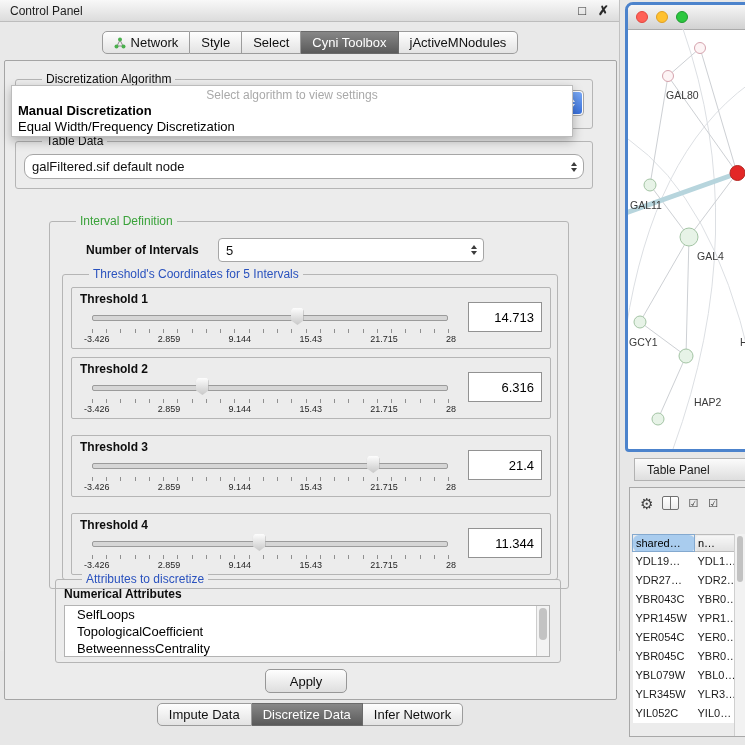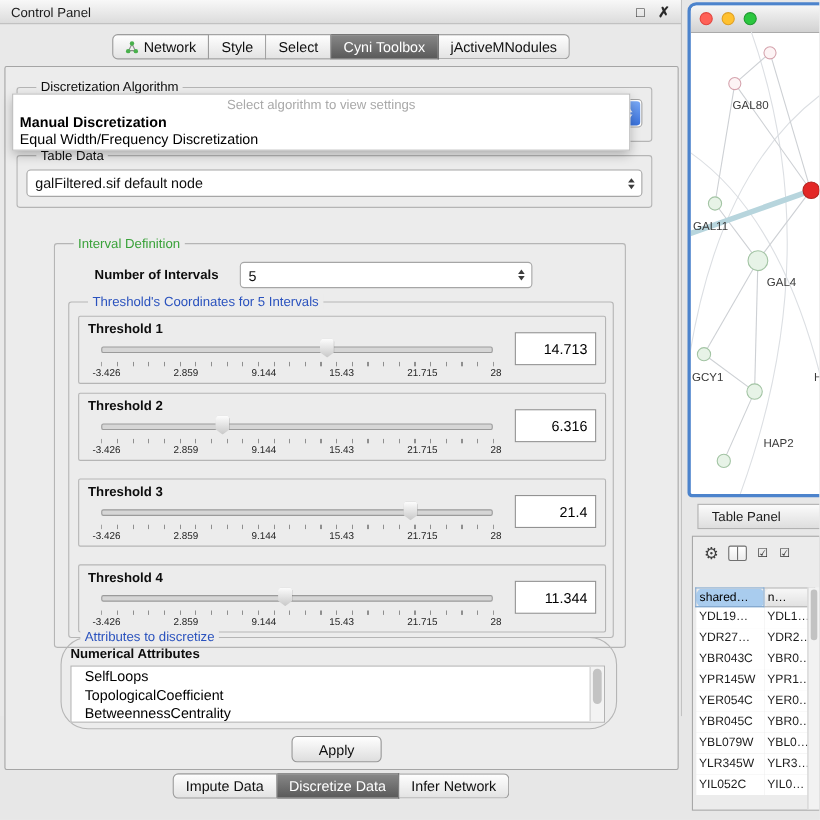--- a/index.html
+++ b/index.html
@@ -12,52 +12,52 @@
   .tb-icons span{font-size:13px;color:#2a2a2a;line-height:1;}
   .tb-icons .close{font-weight:bold;}
   .tabbar{position:absolute;top:31px;left:0;width:620px;height:23px;display:flex;justify-content:center;border-radius:7px;}
   .bottom-tabbar{position:absolute;top:703px;left:0;width:620px;height:23px;display:flex;justify-content:center;}
   .tab{display:flex;align-items:center;gap:5px;padding:0 11px;font-size:13px;color:#101010;background:linear-gradient(#fefefe,#e3e3e3);border:1px solid #9c9c9c;border-left:none;white-space:nowrap;}
   .tab.first{border-left:1px solid #9c9c9c;border-radius:5px 0 0 5px;}
   .tab.last{border-radius:0 5px 5px 0;}
   .tab.selected{background:linear-gradient(#878787,#5a5a5a);color:#fff;border-color:#6a6a6a;}
   .main{position:absolute;left:4px;top:60px;width:611px;height:638px;background:#ececec;border:1px solid #a5a5a5;border-radius:2px;}
   .group{position:absolute;border:1px solid #b5b5b5;border-radius:3px;box-sizing:border-box;}
-  .legend{position:absolute;top:-8px;left:17px;background:#ececec;padding:0 4px;font-size:12px;color:#0d0d0d;line-height:14px;white-space:nowrap;}
+  .legend{position:absolute;top:-8px;left:26px;background:#ececec;padding:0 4px;font-size:12px;color:#0d0d0d;line-height:14px;white-space:nowrap;}
   .legend.green{color:#3aa23a;}
   .legend.blue{color:#2a52be;}
   .combo{position:absolute;background:#fff;border:1px solid #a6a6a6;border-radius:4px;display:flex;align-items:center;font-size:13px;color:#101010;padding-left:7px;box-sizing:border-box;}
   .stp{margin-left:auto;margin-right:6px;display:flex;flex-direction:column;gap:2px;}
   .tri-up{width:0;height:0;border-left:3.5px solid transparent;border-right:3.5px solid transparent;border-bottom:4.5px solid #3c3c3c;}
   .tri-down{width:0;height:0;border-left:3.5px solid transparent;border-right:3.5px solid transparent;border-top:4.5px solid #3c3c3c;}
   .blue-stepper{position:absolute;right:1px;top:1px;bottom:1px;width:20px;border-radius:0 3px 3px 0;background:linear-gradient(#79a9f7,#3a72dd);display:flex;flex-direction:column;align-items:center;justify-content:center;gap:2px;}
   .blue-stepper .tri-up{border-bottom-color:#fff;}
   .blue-stepper .tri-down{border-top-color:#fff;}
   .algo-group{left:10px;top:18px;width:578px;height:50px;}
   .algo-combo{left:8px;top:10px;width:560px;height:26px;}
   .dropdown{position:absolute;left:6px;top:24px;width:562px;height:52px;background:#fff;border:1px solid #bcbcbc;box-shadow:0 4px 10px rgba(0,0,0,.28);z-index:40;padding-top:2px;box-sizing:border-box;}
   .dd-placeholder{text-align:center;color:#a9a9a9;font-size:12px;line-height:15px;}
   .dd-item{font-size:13px;line-height:16px;padding:0 6px;color:#000;}
   .dd-item.bold{font-weight:bold;}
   .td-group{left:10px;top:80px;width:578px;height:48px;}
-  .td-combo{left:8px;top:12px;width:560px;height:25px;}
+  .td-combo{left:8px;top:12px;width:560px;height:25px;border-radius:9px;}
   .interval-group{left:44px;top:140px;width:520px;height:368px;margin-top:20px;}
   .noi-label{position:absolute;left:36px;top:21px;font-size:12px;font-weight:bold;color:#0d0d0d;}
   .noi-combo{left:168px;top:16px;width:266px;height:24px;}
   .thr-group{left:12px;top:52px;width:496px;height:306px;}
   .tbox{position:absolute;left:8px;width:480px;height:62px;border:1px solid #b5b5b5;border-radius:2px;box-sizing:border-box;background:#ececec;}
   .tbox.t1{top:12px;} .tbox.t2{top:82px;} .tbox.t3{top:160px;} .tbox.t4{top:238px;}
   .tlabel{position:absolute;left:8px;top:4px;font-size:12px;font-weight:bold;color:#0d0d0d;}
   .slider{position:absolute;left:20px;top:20px;width:356px;height:18px;}
   .track{position:absolute;left:0;right:0;top:7px;height:4px;background:#d6d6d6;border:1px solid #9b9b9b;border-radius:2px;}
   .thumb{position:absolute;top:0;width:13px;height:17px;transform:translateX(-50%);clip-path:polygon(50% 100%,0 72%,0 16%,16% 0,84% 0,100% 16%,100% 72%);background:linear-gradient(#fdfdfd,#c8c8c8);filter:drop-shadow(0 0 1px rgba(0,0,0,.6));}
   .ticks{position:absolute;left:20px;top:41px;width:357px;height:4px;background:repeating-linear-gradient(to right,#8f8f8f 0,#8f8f8f 1px,transparent 1px,transparent 14.24px);}
   .scale{position:absolute;left:12px;top:46px;width:372px;display:flex;justify-content:space-between;font-size:9px;color:#1f1f1f;}
   .tvalue{position:absolute;right:8px;top:14px;width:74px;height:30px;background:#fff;border:1px solid #929292;box-sizing:border-box;display:flex;align-items:center;justify-content:flex-end;padding-right:7px;font-size:13px;color:#000;}
-  .attrs-group{left:50px;top:518px;width:506px;height:84px;border-radius:25px;}
+  .attrs-group{left:50px;top:518px;width:506px;height:84px;}
   .attrs-title{position:absolute;left:8px;top:7px;font-size:12px;font-weight:bold;color:#0d0d0d;}
   .listbox{position:absolute;left:8px;top:25px;width:486px;height:52px;background:#fff;border:1px solid #b3b3b3;box-sizing:border-box;overflow:hidden;}
   .list-item{font-size:13px;line-height:17px;padding-left:12px;color:#000;white-space:nowrap;}
   .vscroll{position:absolute;right:0;top:0;bottom:0;width:13px;background:#f3f3f3;border-left:1px solid #cdcdcd;box-sizing:border-box;}
   .vthumb{position:absolute;left:2px;top:2px;width:8px;height:32px;background:#c3c3c3;border-radius:5px;}
   .apply{position:absolute;left:260px;top:608px;width:82px;height:24px;border:1px solid #979797;border-radius:5px;background:linear-gradient(#fefefe,#dedede);font-size:13px;font-family:inherit;color:#0d0d0d;}
   
   .network-window{position:absolute;left:625px;top:2px;width:128px;height:450px;border:3px solid #4c83cc;border-radius:8px 8px 4px 4px;background:#fff;overflow:hidden;box-sizing:border-box;}
   .mac-titlebar{height:24px;background:linear-gradient(#f6f6f6,#d2d2d2);border-bottom:1px solid #aaa;display:flex;align-items:center;gap:8px;padding-left:8px;}
   .light{width:12px;height:12px;border-radius:50%;box-sizing:border-box;}

